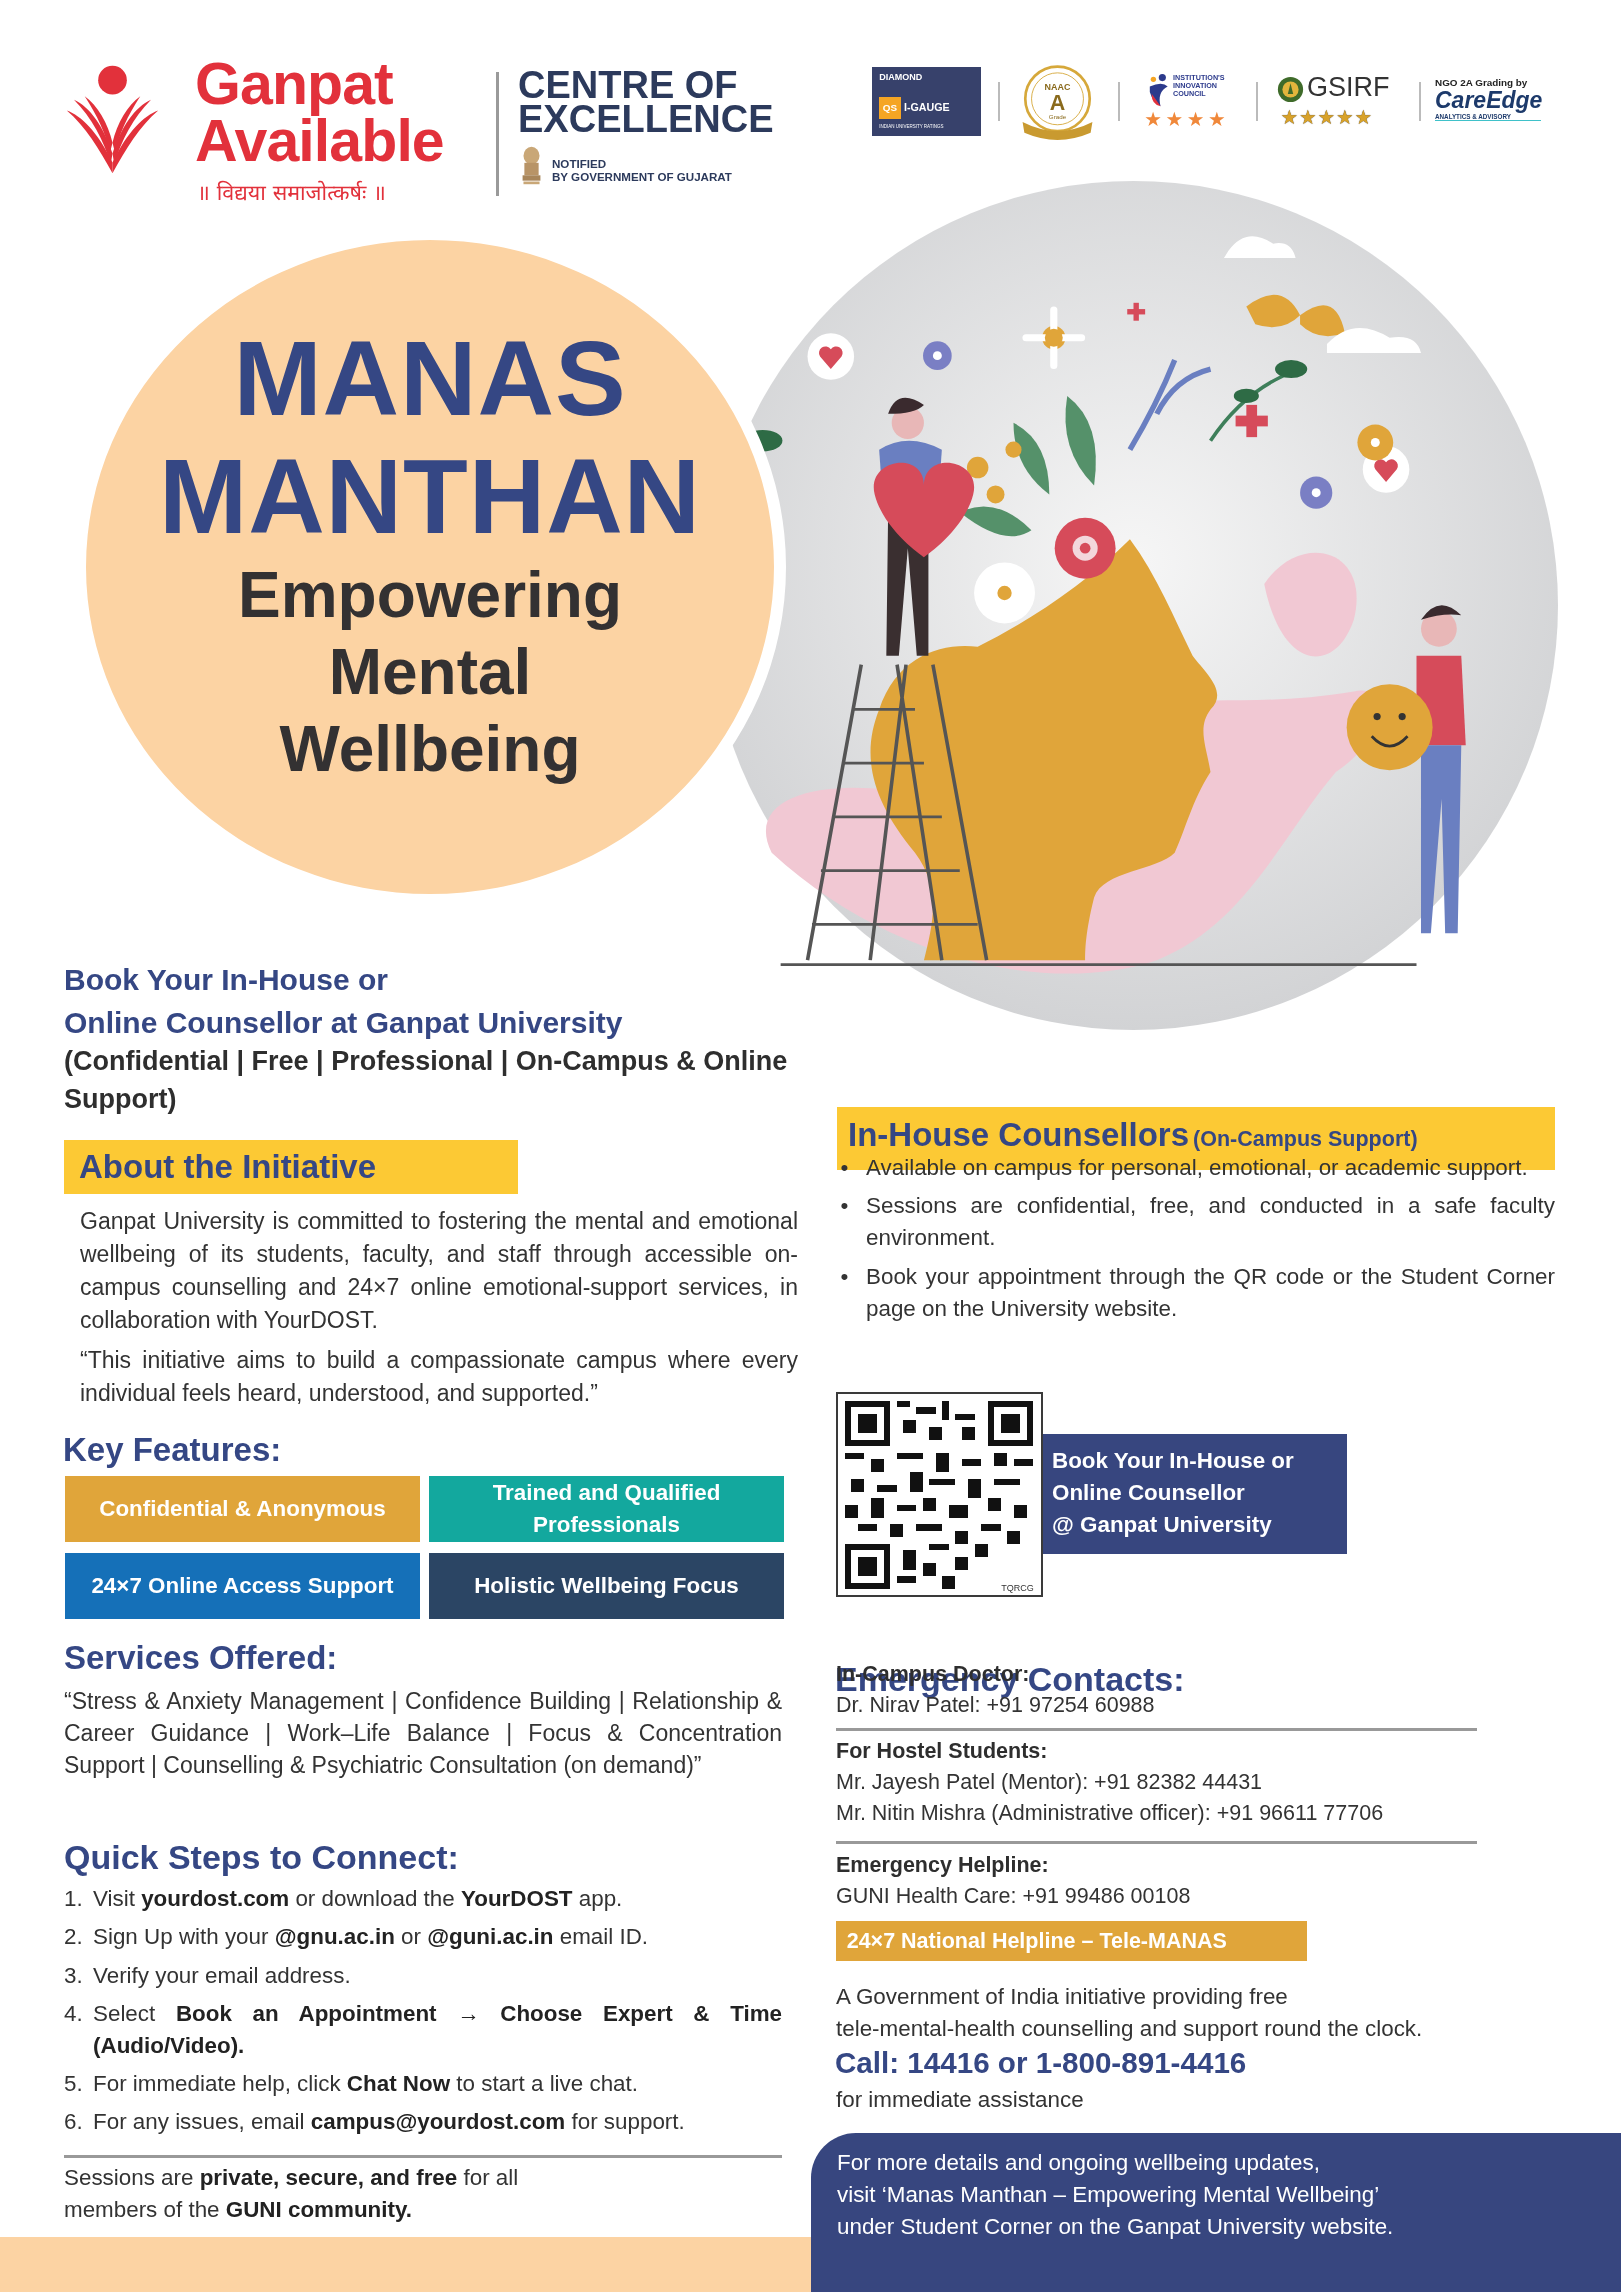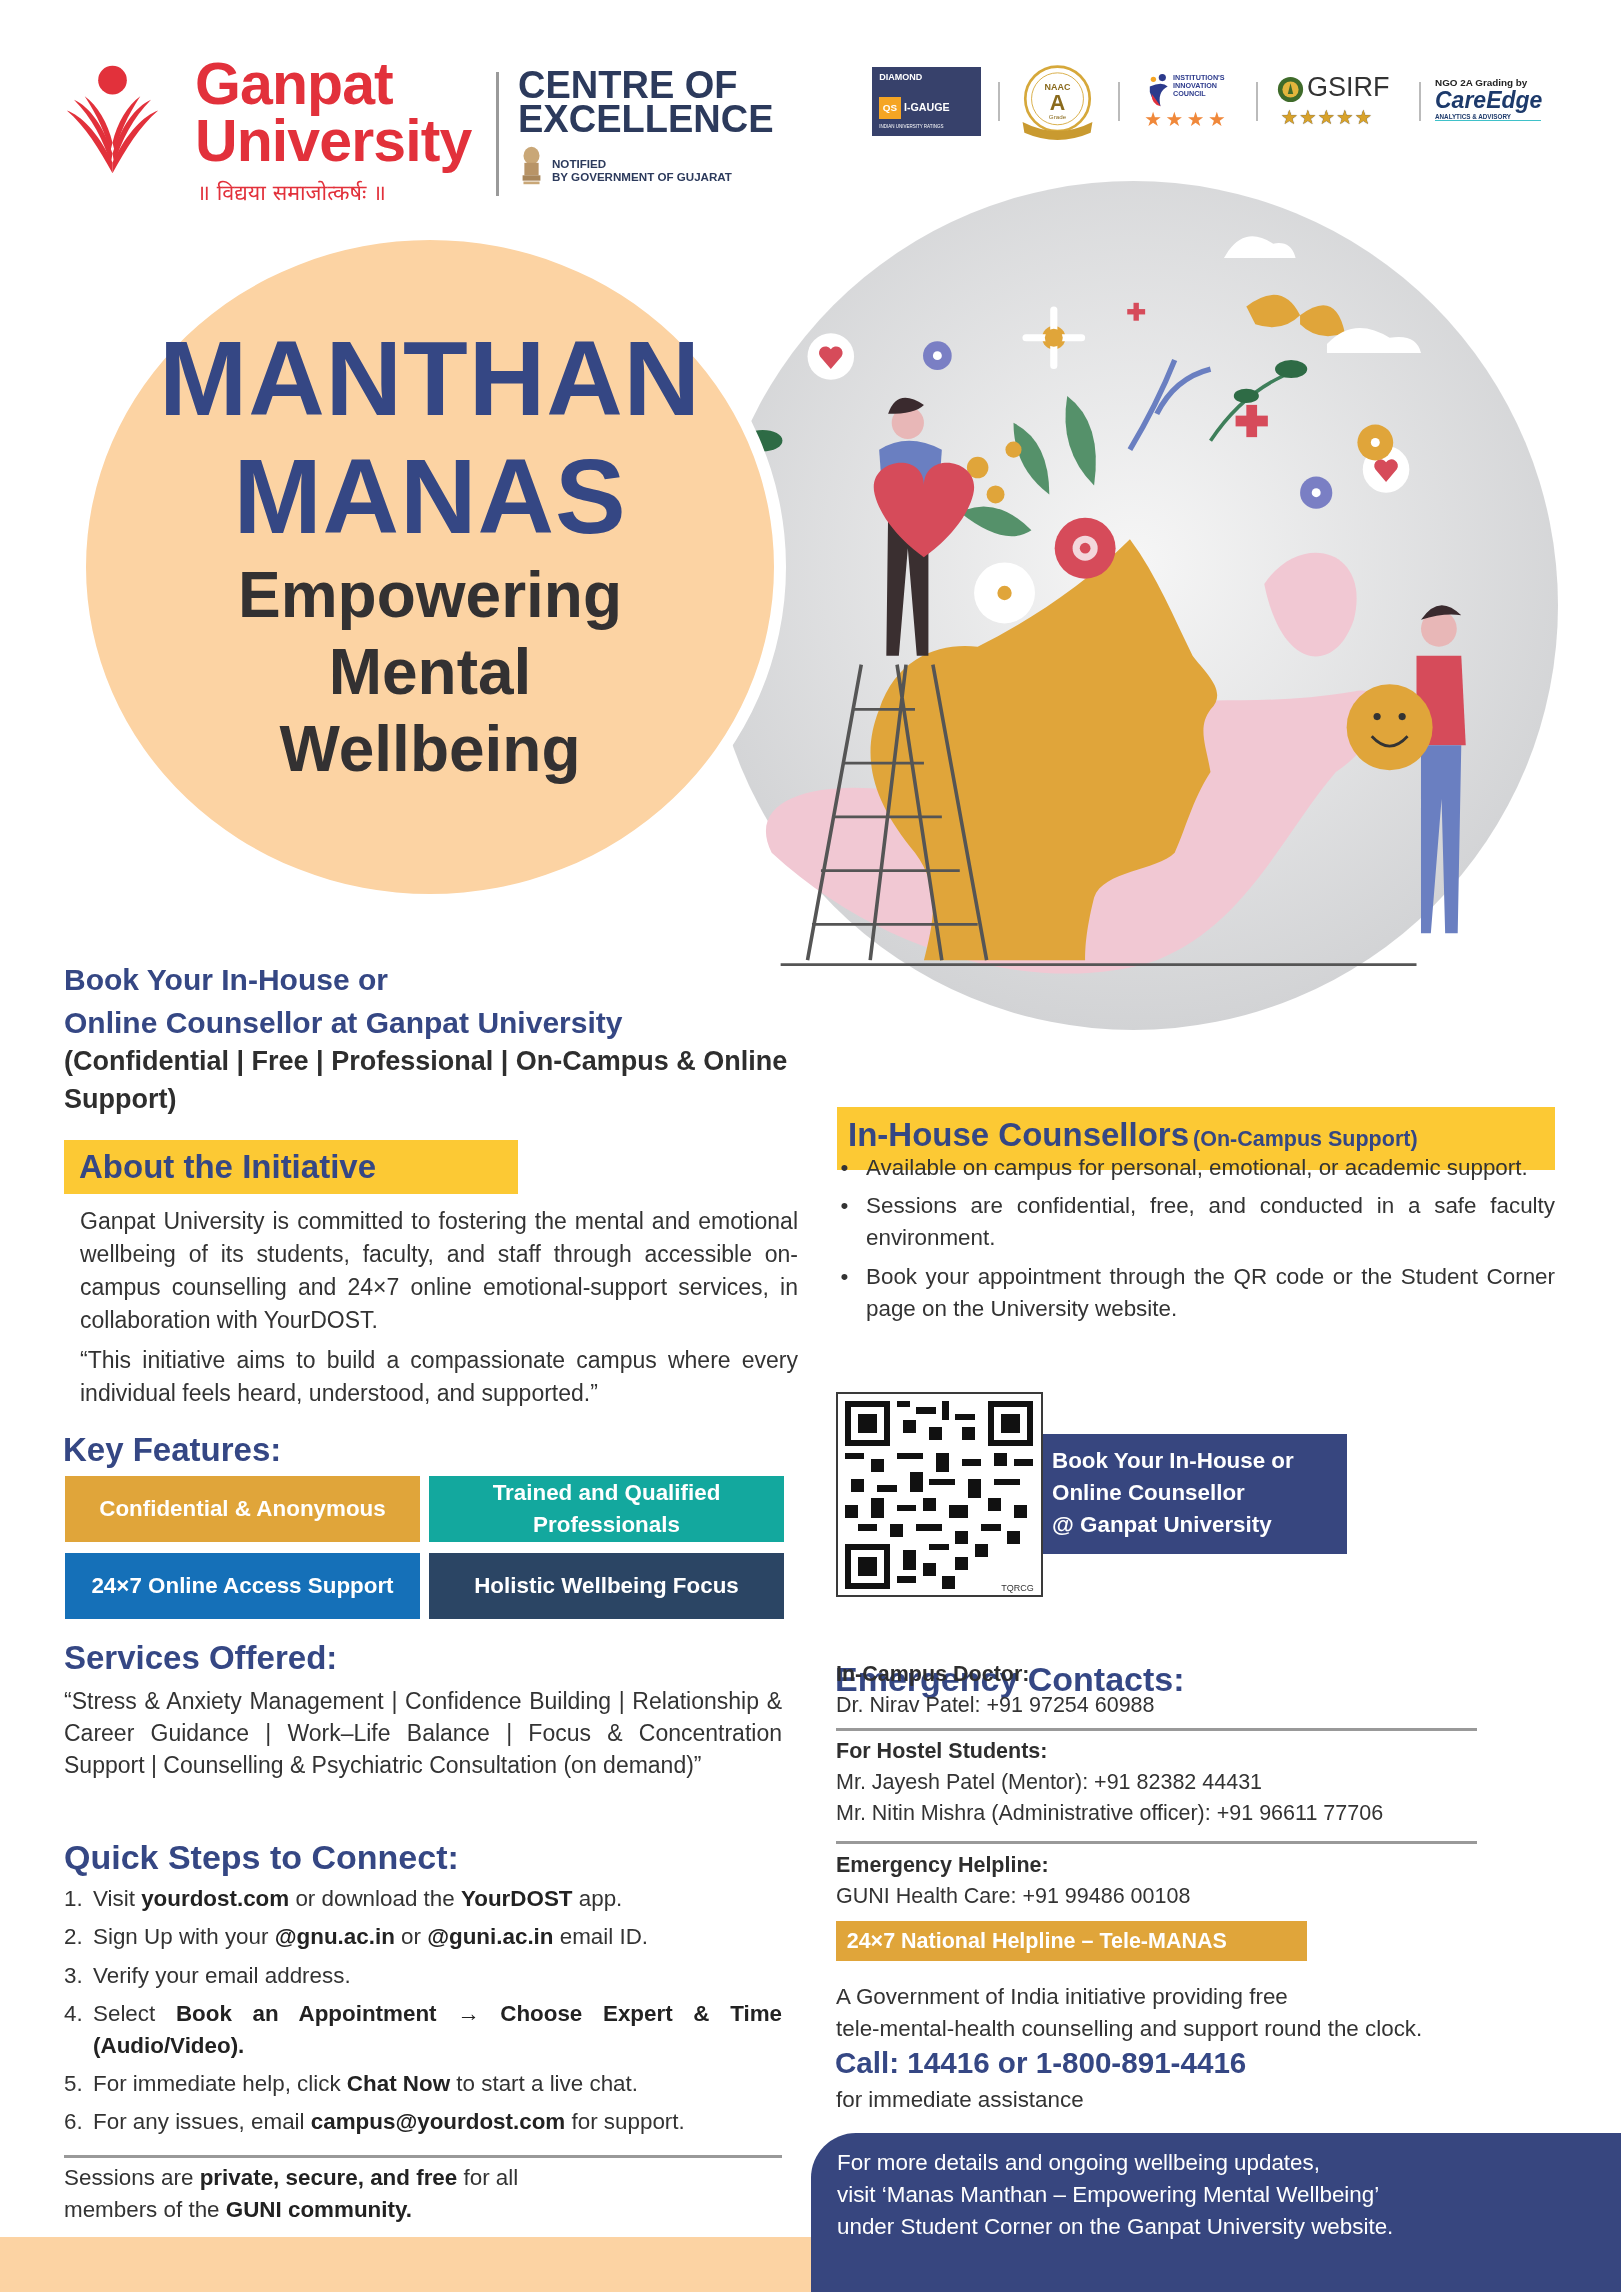--- a/index.html
+++ b/index.html
@@ -86,21 +86,21 @@
   <circle cx="55" cy="18" r="16" fill="#e2313b"></circle>
   <path d="M55 122 C40 95 25 70 4 52 C20 58 38 75 55 110 Z" fill="#e2313b"></path>
   <path d="M55 122 C70 95 85 70 106 52 C90 58 72 75 55 110 Z" fill="#e2313b"></path>
   <path d="M53 112 C45 85 32 60 12 40 C30 48 45 70 55 100 Z" fill="#e2313b"></path>
   <path d="M57 112 C65 85 78 60 98 40 C80 48 65 70 55 100 Z" fill="#e2313b"></path>
   <path d="M52 100 C48 78 38 58 24 36 C38 46 50 66 55 88 Z" fill="#e2313b"></path>
   <path d="M58 100 C62 78 72 58 86 36 C72 46 60 66 55 88 Z" fill="#e2313b"></path>
 </svg>
 <div class="abs gu-name">
   <div>Ganpat</div>
-  <div>University</div>
+  <div>Available</div>
 </div>
 <div class="abs gu-motto">॥ विद्यया समाजोत्कर्षः ॥</div>
 <div class="abs hdr-divider"></div>
 <div class="abs coe-title">
   <div>CENTRE OF</div>
   <div>EXCELLENCE</div>
 </div>
 <svg class="abs emblem" viewBox="0 0 30 46">
   <ellipse cx="15" cy="12" rx="9" ry="10" fill="#c9a777"></ellipse>
   <rect x="7" y="20" width="16" height="14" fill="#b89467"></rect>
@@ -230,22 +230,22 @@
   <path d="M795 660 L840 660 L836 870 L822 870 L818 720 L806 870 L795 870 Z" fill="#6a7fc1"></path>
   <circle cx="760" cy="640" r="48" fill="#e0a53a"></circle>
   <circle cx="746" cy="628" r="4" fill="#333"></circle>
     <circle cx="774" cy="628" r="4" fill="#333"></circle>
   <path d="M740 650 Q760 672 780 650" stroke="#333" stroke-width="3" fill="none"></path>
   <line x1="80" y1="905" x2="790" y2="905" stroke="#555" stroke-width="3"></line>
 </svg>
 
 <div class="abs hero-circle"></div>
 <div class="abs hero-text">
+  <div class="hero-title">MANAS</div>
   <div class="hero-title">MANTHAN</div>
-  <div class="hero-title">MANAS</div>
   <div class="hero-sub" style="margin-top:1.8px">Empowering</div>
   <div class="hero-sub">Mental</div>
   <div class="hero-sub">Wellbeing</div>
 </div>
 
 <div class="abs book-heading">
   <div>Book Your In-House or</div>
   <div>Online Counsellor at Ganpat University</div>
 </div>
 <div class="abs book-tags">(Confidential | Free | Professional | On-Campus &amp; Online Support)</div>

